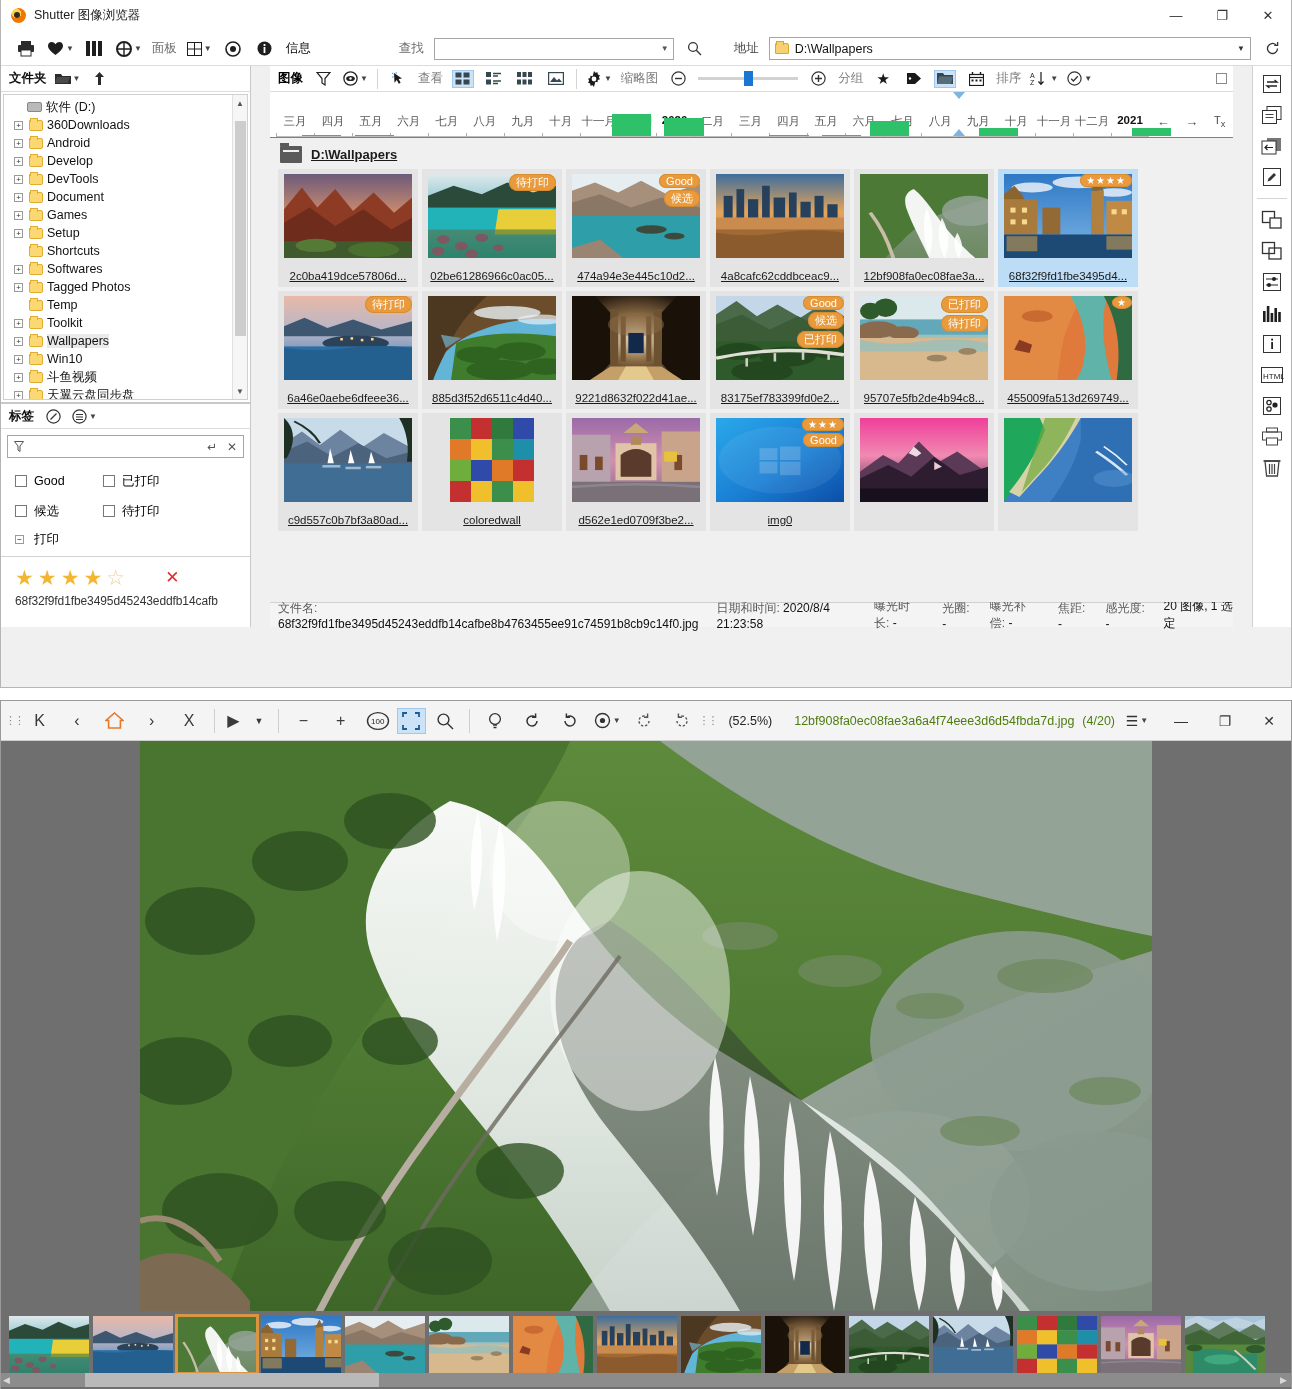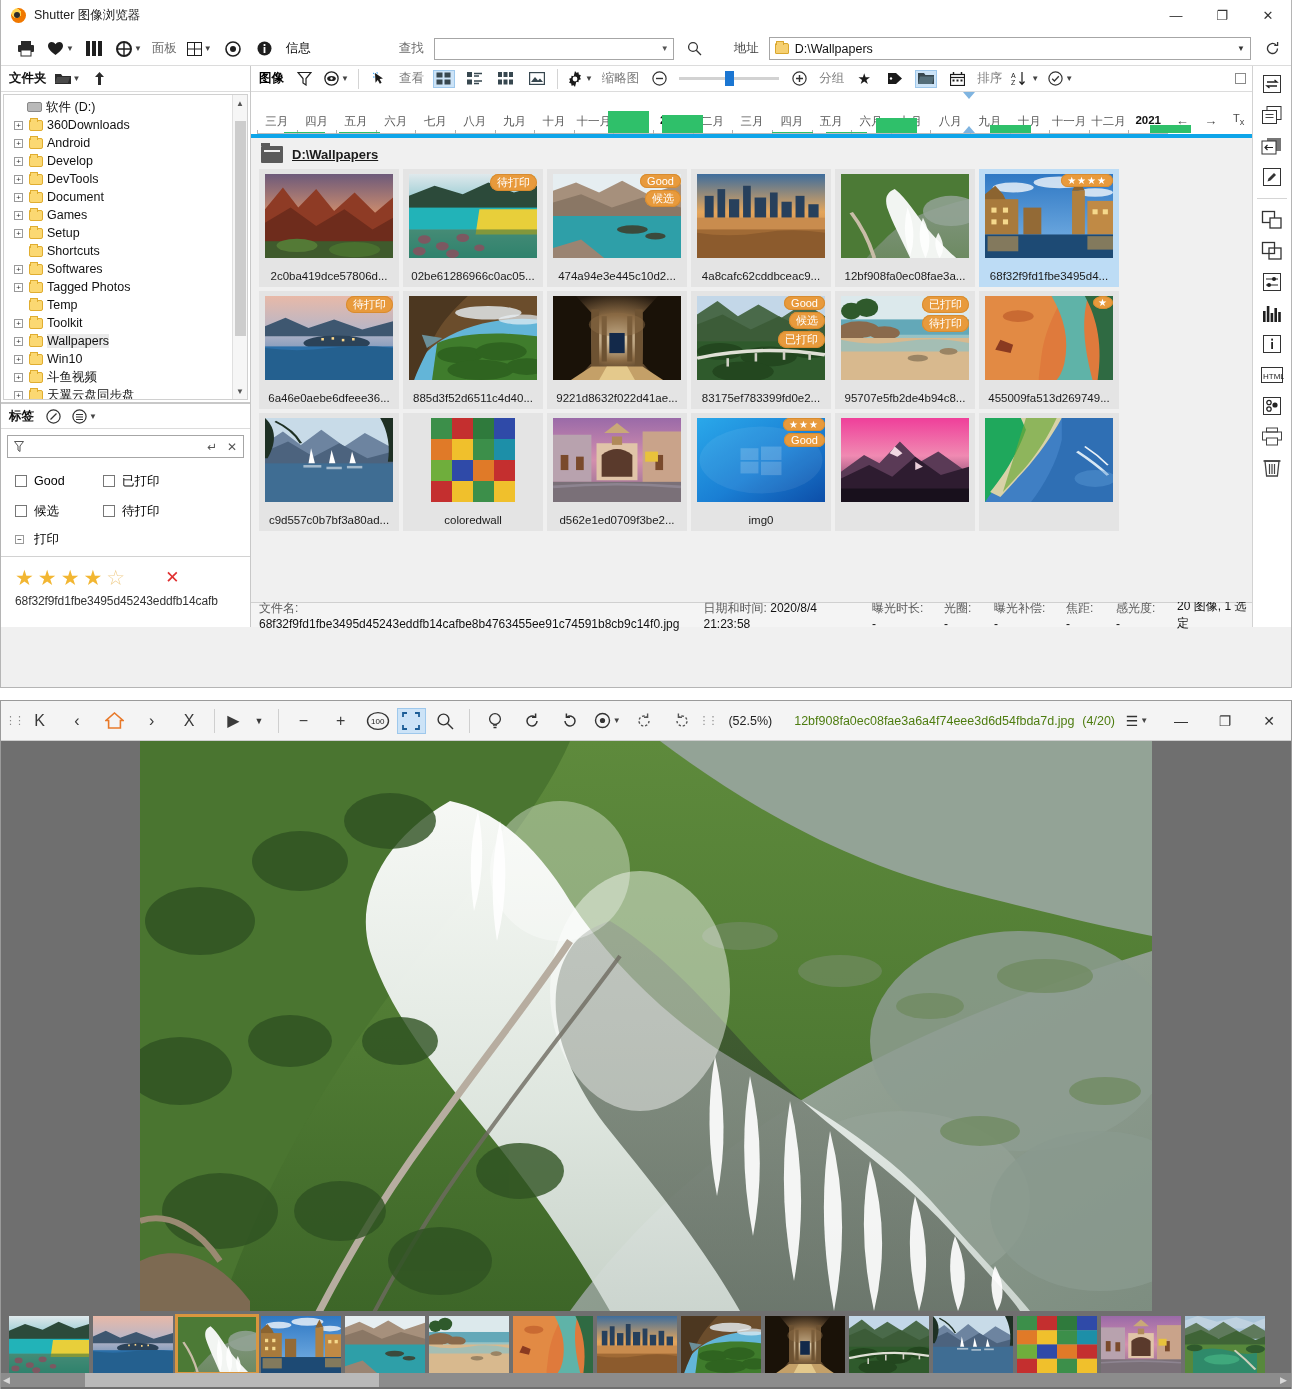--- a/index.html
+++ b/index.html
@@ -48,21 +48,21 @@
   .addr-label { color:#444; font-size:12.5px; margin-left:18px;text-align:center; }
   .addr-box { flex:1; height:23px; border:1px solid #a6a6a6; background:#fff;
               display:flex; align-items:center; padding:0 5px; gap:6px; }
   .folder-ico { width:14px; height:11px; background:#f6d071; border:1px solid #d9a72e;
                 border-radius:1px 2px 1px 1px; position:relative; flex:0 0 auto;}
   .folder-ico::before { content:""; position:absolute; left:0; top:-3px; width:6px;height:3px;
                 background:#f6d071; border:1px solid #d9a72e; border-bottom:none; border-radius:1px 1px 0 0;}
   .addr-text { font-size:12.5px; color:#111; }
   .addr-caret { margin-left:auto; font-size:8px; color:#333; }
 
-  .body1 { display:flex; height:561px; }
+  .body1 { display:flex; height:561px;gap:19px; }
 
   
   .leftpane { width:250px; border-right:1px solid #c8c8c8; background:#fff;
               display:flex; flex-direction:column; }
   .pane-head { height:26px; display:flex; align-items:center; gap:8px; padding:0 8px;
                font-size:12.5px; font-weight:bold; color:#111; background:#fff;
                border-bottom:1px solid #dcdcdc;}
   .tree { flex:1; overflow:hidden; position:relative; border:1px solid #d0d0d0; margin:2px;
           background:#fff; }
   .tree-inner { padding:3px 0 0 4px; }
@@ -106,21 +106,21 @@
               padding:0 6px 0 8px; border-bottom:1px solid #dcdcdc; }
   .t2-strong { font-weight:bold; font-size:12.5px; }
   .t2-dim { color:#7d7d7d; font-size:12.5px; }
   .btn-on { background:#cce3f7; border:1px solid #9ec8ec; }
   .slider { width:100px; height:16px; display:flex; align-items:center; position:relative; }
   .slider .track { width:100%; height:3px; background:#d2d2d2; }
   .slider .knob { position:absolute; left:46px; width:9px; height:15px; background:#1b76d2; }
   .t2-right { margin-left:auto; display:flex; align-items:center; gap:6px; }
   .sq-empty { width:11px; height:11px; border:1px solid #8a8a8a; }
 
-  .timeline { height:46px; background:#fff; border-bottom:4px solid #0ea5e9;
+  .timeline { height:46px; background:#fff; border-bottom:1px solid #0ea5e9;
               display:flex; align-items:stretch; }
   .tl-graph { flex:1; position:relative; margin:4px 0 0 6px; border-bottom:1px solid #bdbdbd; }
   .tl-bar { position:absolute; bottom:0; background:#2fc06a; }
   .tl-ticks { position:absolute; bottom:-1px; left:0; right:0; height:4px; }
   .tl-ticks i { position:absolute; bottom:0; width:1px; height:4px; background:#b0b0b0; }
   .tl-months { position:absolute; top:18px; left:0; right:0; height:18px; font-size:11.5px; color:#555; }
   .tl-months span { position:absolute; top:0; transform:translateX(-50%); white-space:nowrap; }
   .tl-months span.yr { color:#111; font-weight:bold; }
   .tl-marker { position:absolute; width:0;height:0; border-left:6px solid transparent;
                border-right:6px solid transparent; }
@@ -135,21 +135,21 @@
   .grp-title { font-size:13px; font-weight:bold; color:#1b1b1b; text-decoration:underline; }
 
   .grid { display:flex; flex-wrap:wrap; padding:0 4px; }
   .cell { width:140px; height:118px; margin:0 0 4px 4px; background:#e4e4e4;
           display:flex; flex-direction:column; align-items:center; justify-content:flex-start;
           position:relative; padding-top:5px;}
   .cell.sel { background:#bddcf5; }
   .thumb { width:128px; height:84px; position:relative; overflow:hidden; background:#ccc; }
   .cell.sq .thumb { width:84px; height:84px; }
   .cap { font-size:11.5px; color:#1b1b1b; margin-top:auto; margin-bottom:5px;
-         max-width:132px; white-space:nowrap; overflow:hidden; text-overflow:ellipsis; }
+         max-width:132px; white-space:nowrap; overflow:hidden; text-overflow:ellipsis;text-decoration:underline; }
   .badges { position:absolute; right:0; top:0; display:flex; flex-direction:column;
             align-items:flex-end; gap:2px; z-index:3; }
   .badge { background:#e89a3c; color:#fff; font-size:11px; padding:1px 7px;
            border-radius:9px; white-space:nowrap; box-shadow:0 0 0 1px #d88c30 inset;}
   .badge.stars { padding:1px 6px; letter-spacing:1px; font-size:10px; }
   .badge.one { padding:1px 5px; border-radius:50%; }
 
   .statusbar { height:25px; background:#f4f4f4; border-top:1px solid #d0d0d0;
                display:flex; align-items:center; padding-left:8px; gap:18px; font-size:12px; }
   .sb-k { color:#5a5a5a; }

